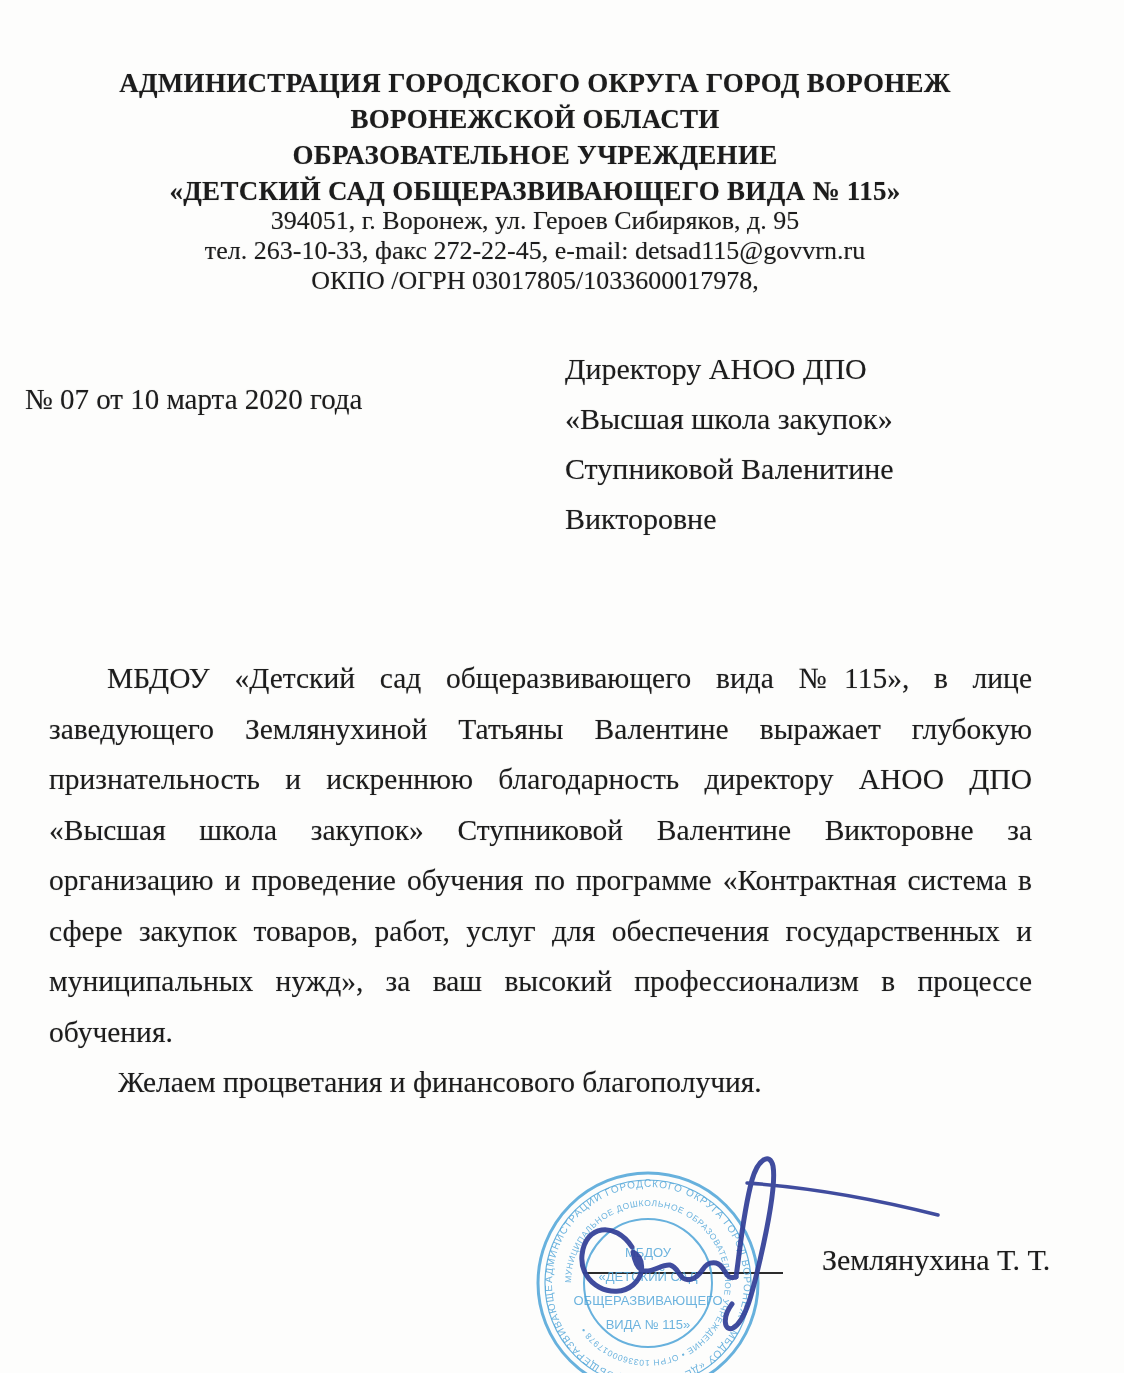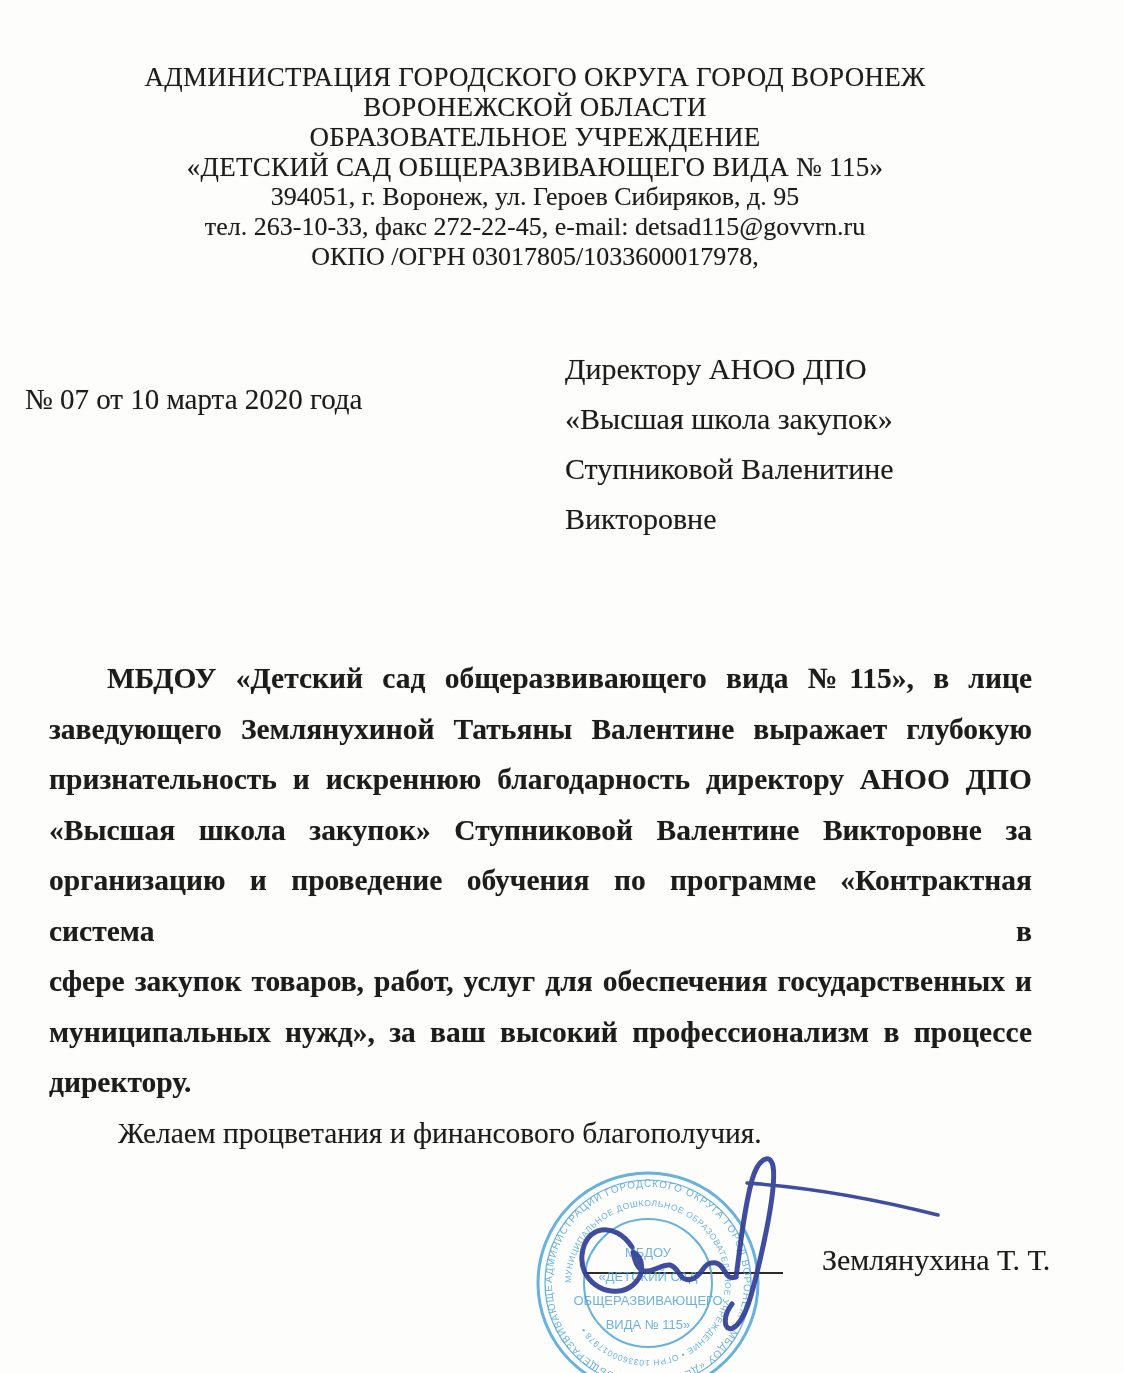--- a/index.html
+++ b/index.html
@@ -12,41 +12,41 @@
     font-family:"Liberation Serif","DejaVu Serif",serif;
     color:#1c1c1c;
   }
   .scan-fuzz{ text-shadow:0 0 1px rgba(45,45,45,.38); }
 
   
   .letterhead{
     position:absolute; top:62px; left:0; width:1070px;
     text-align:center;
   }
-  .lh-bold{ font-weight:normal; font-size:27px; line-height:30px; letter-spacing:.3px; }
+  .lh-bold{ font-weight:bold; font-size:27px; line-height:30px; letter-spacing:.3px;margin-top:6px; }
   .lh-reg{ font-size:26px; line-height:30px; }
 
   
   .ref{
     position:absolute; top:382px; left:25px;
     font-size:29px; line-height:34px; white-space:nowrap;
   }
 
   
   .addressee{
     position:absolute; top:344px; right:89px; width:470px;
     text-align:left; font-size:30px; line-height:50px;
   }
 
   
   .body{
     position:absolute; top:653px; left:49px; width:983px;
     font-size:29.5px;
   }
-  .bline{ line-height:50.5px;font-weight:bold; }
+  .bline{ line-height:50.5px; }
   .just{ text-align:justify; text-align-last:justify; }
   .indent1{ text-indent:58px; }
   .wish{ line-height:50.5px; text-indent:69px; }
 
   
   .sig-label{
     position:absolute; top:1243px; left:100px;
     font-size:30px; line-height:34px; white-space:nowrap;
   }
   .sig-name{
@@ -87,21 +87,21 @@
   </div>
 
   <main class="body scan-fuzz">
     <div class="bline just indent1">МБДОУ «Детский сад общеразвивающего вида №115», в лице</div>
     <div class="bline just">заведующего Землянухиной Татьяны Валентине выражает глубокую</div>
     <div class="bline just">признательность и искреннюю благодарность директору АНОО ДПО</div>
     <div class="bline just">«Высшая школа закупок» Ступниковой Валентине Викторовне за</div>
     <div class="bline just">организацию и проведение обучения по программе «Контрактная система в</div>
     <div class="bline just">сфере закупок товаров, работ, услуг для обеспечения государственных и</div>
     <div class="bline just">муниципальных нужд», за ваш высокий профессионализм в процессе</div>
-    <div class="bline">директору.</div>
+    <div class="bline">обучения.</div>
     <div class="wish">Желаем процветания и финансового благополучия.</div>
   </main>
 
   <div class="sig-line"></div>
   <div class="sig-name scan-fuzz">Землянухина Т. Т.</div>
 
   <svg class="stamp-svg" viewBox="0 0 260 260">
     <defs>
       <path id="ringA" d="M 34,130 A 96,96 0 1 1 226,130 A 96,96 0 1 1 34,130" fill="none"></path>
       <path id="ringB" d="M 53,130 A 77,77 0 1 1 207,130 A 77,77 0 1 1 53,130" fill="none"></path>

